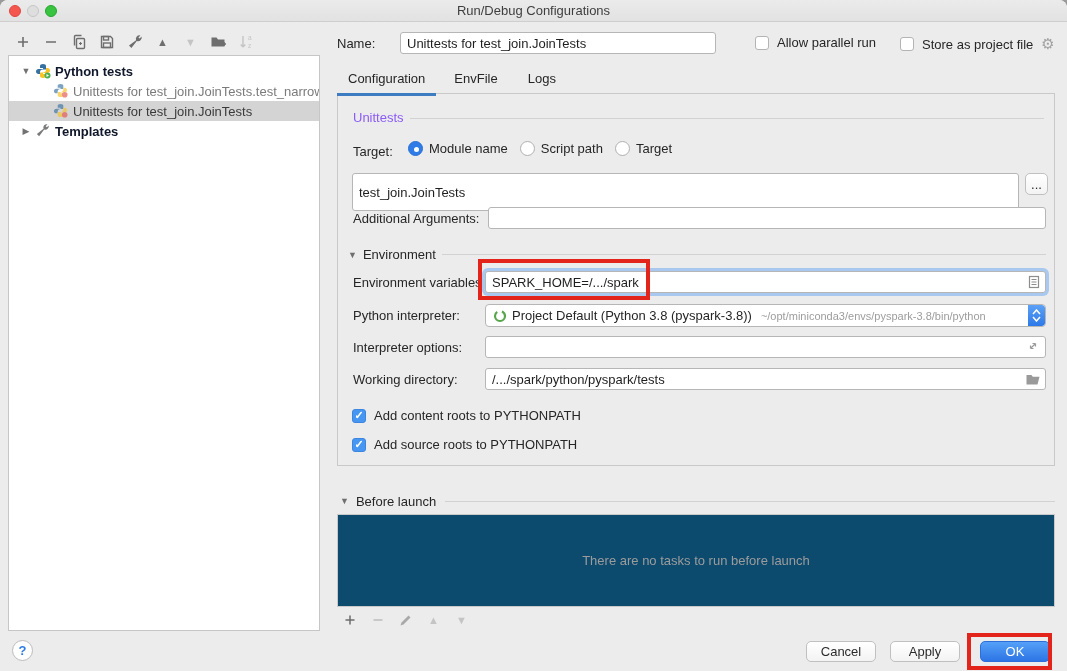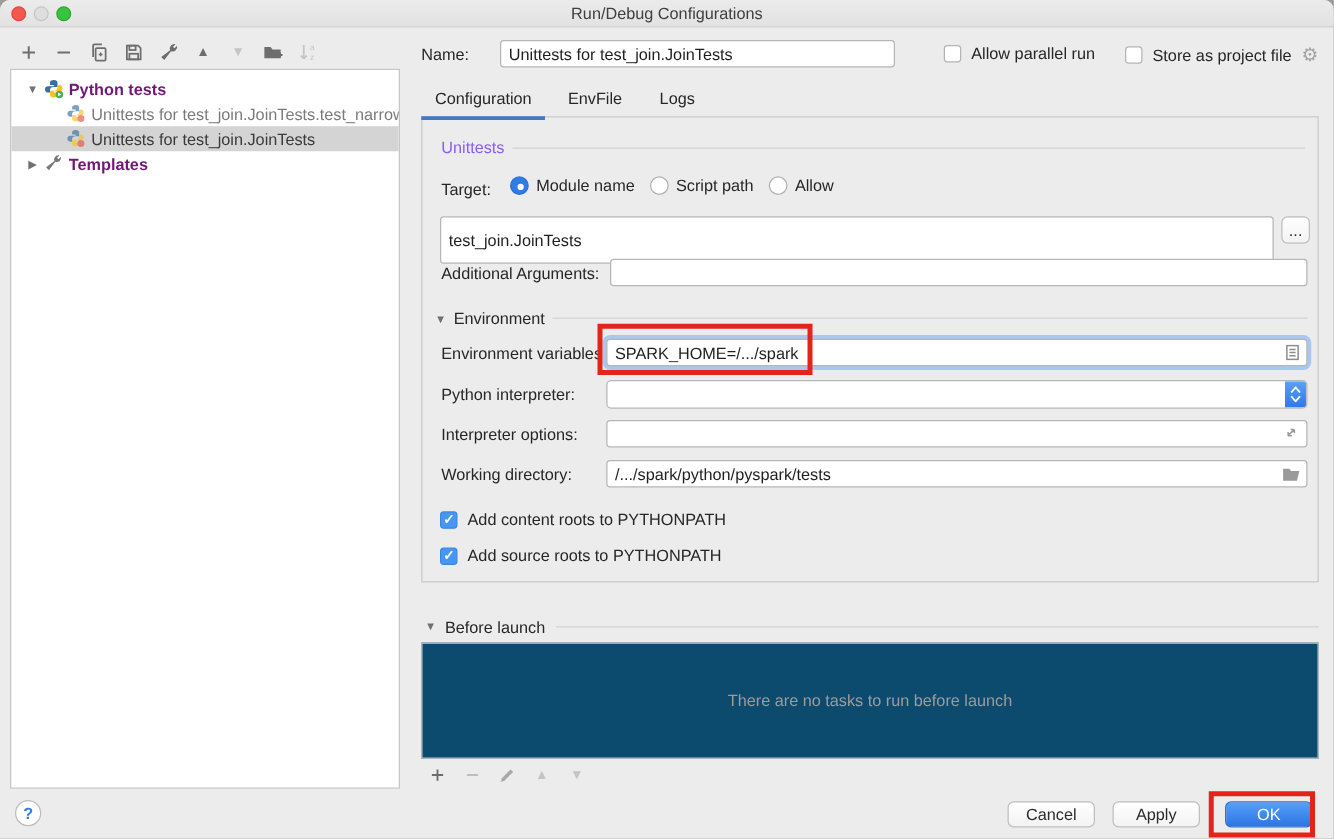--- a/index.html
+++ b/index.html
@@ -22,21 +22,21 @@
   .tb.disabled { color:#c4c4c4; }
   .tb svg { display:block; }
 
   
   .tree-panel { position:absolute; left:8px; top:55px; width:312px; height:576px;
     background:#ffffff; border:1px solid #c6c6c6; overflow:hidden; }
   .tree-row { position:relative; height:20px; display:flex; align-items:center; white-space:nowrap; overflow:hidden; }
   .tree-row.selected { background:#d4d4d4; }
   .tw { width:10px; font-size:9px; color:#727272; margin-left:12px; flex:none; text-align:center; }
   .tree-icon { width:16px; height:16px; margin:0 4px 0 4px; flex:none; }
-  .tree-label { font-weight:bold; color:#701a75; }
+  .tree-label { font-weight:bold; color:#0f172a; }
   .tree-sub { color:#7b7b7b; }
   .tree-row.selected .tree-sub { color:#3a3a3a; }
   .indent { width:40px; flex:none; }
 
   
   .flabel { position:absolute; color:#262626; }
   input.field, .fieldbox { background:#fff; border:1px solid #b6b6b6; border-radius:3px;
     font-family:"Liberation Sans", sans-serif; font-size:13px; color:#1f1f1f; padding:0 6px; outline:none; }
   .cbx { position:absolute; display:flex; align-items:center; gap:8px; }
   .cb { width:14px; height:14px; border-radius:3px; background:#fff; border:1px solid #b4b4b4; flex:none; position:relative; }
@@ -228,21 +228,21 @@
       <span class="radio-item">
         <span class="radio on"></span>
         <span>Module name</span>
       </span>
       <span class="radio-item">
         <span class="radio"></span>
         <span>Script path</span>
       </span>
       <span class="radio-item">
         <span class="radio"></span>
-        <span>Allow</span>
+        <span>Target</span>
       </span>
     </div>
 
     <input class="field" style="position: absolute; left: 14px; top: 79px; width: 667px; height: 38px;" value="test_join.JoinTests">
     <div class="btn" style="left:687px; top:79px; width:23px; height:22px; position:absolute;">...</div>
 
     <span class="lbl" style="top:117px;">Additional Arguments:</span>
     <input class="field" style="position: absolute; left: 150px; top: 113px; width: 558px; height: 22px;">
 
     <div style="position:absolute; left:10px; top:153px; width:698px; display:flex; align-items:center; gap:6px;">
@@ -257,20 +257,27 @@
       <span class="infield-icon" style="right:6px; top:4px; position:absolute;">
         <svg width="12" height="14" viewBox="0 0 12 14" fill="none" stroke="#8d8d8d" stroke-width="1.2">
           <rect x="1.5" y="1.5" width="9" height="11"></rect>
             <path d="M3.5 4.5h5M3.5 7h5M3.5 9.5h5"></path>
         </svg>
       </span>
     </div>
 
     <span class="lbl" style="top:214px;">Python interpreter:</span>
     <div class="combo" style="left:147px; top:210px; width:561px; height:23px;">
+      <span class="ctext">
+        <svg width="14" height="14" viewBox="0 0 14 14">
+          <circle cx="7" cy="7" r="5" fill="none" stroke="#57a64b" stroke-width="2.2" stroke-dasharray="20 5"></circle>
+        </svg>
+        <span>Project Default (Python 3.8 (pyspark-3.8))</span>
+        <span class="cpath">~/opt/miniconda3/envs/pyspark-3.8/bin/python</span>
+      </span>
       <span class="stepper">
         <svg width="9" height="6" viewBox="0 0 9 6">
             <path d="M1 5l3.5-4L8 5" fill="none" stroke="#fff" stroke-width="1.5"></path>
           </svg>
         <svg width="9" height="6" viewBox="0 0 9 6">
             <path d="M1 1l3.5 4L8 1" fill="none" stroke="#fff" stroke-width="1.5"></path>
           </svg>
       </span>
     </div>
 

